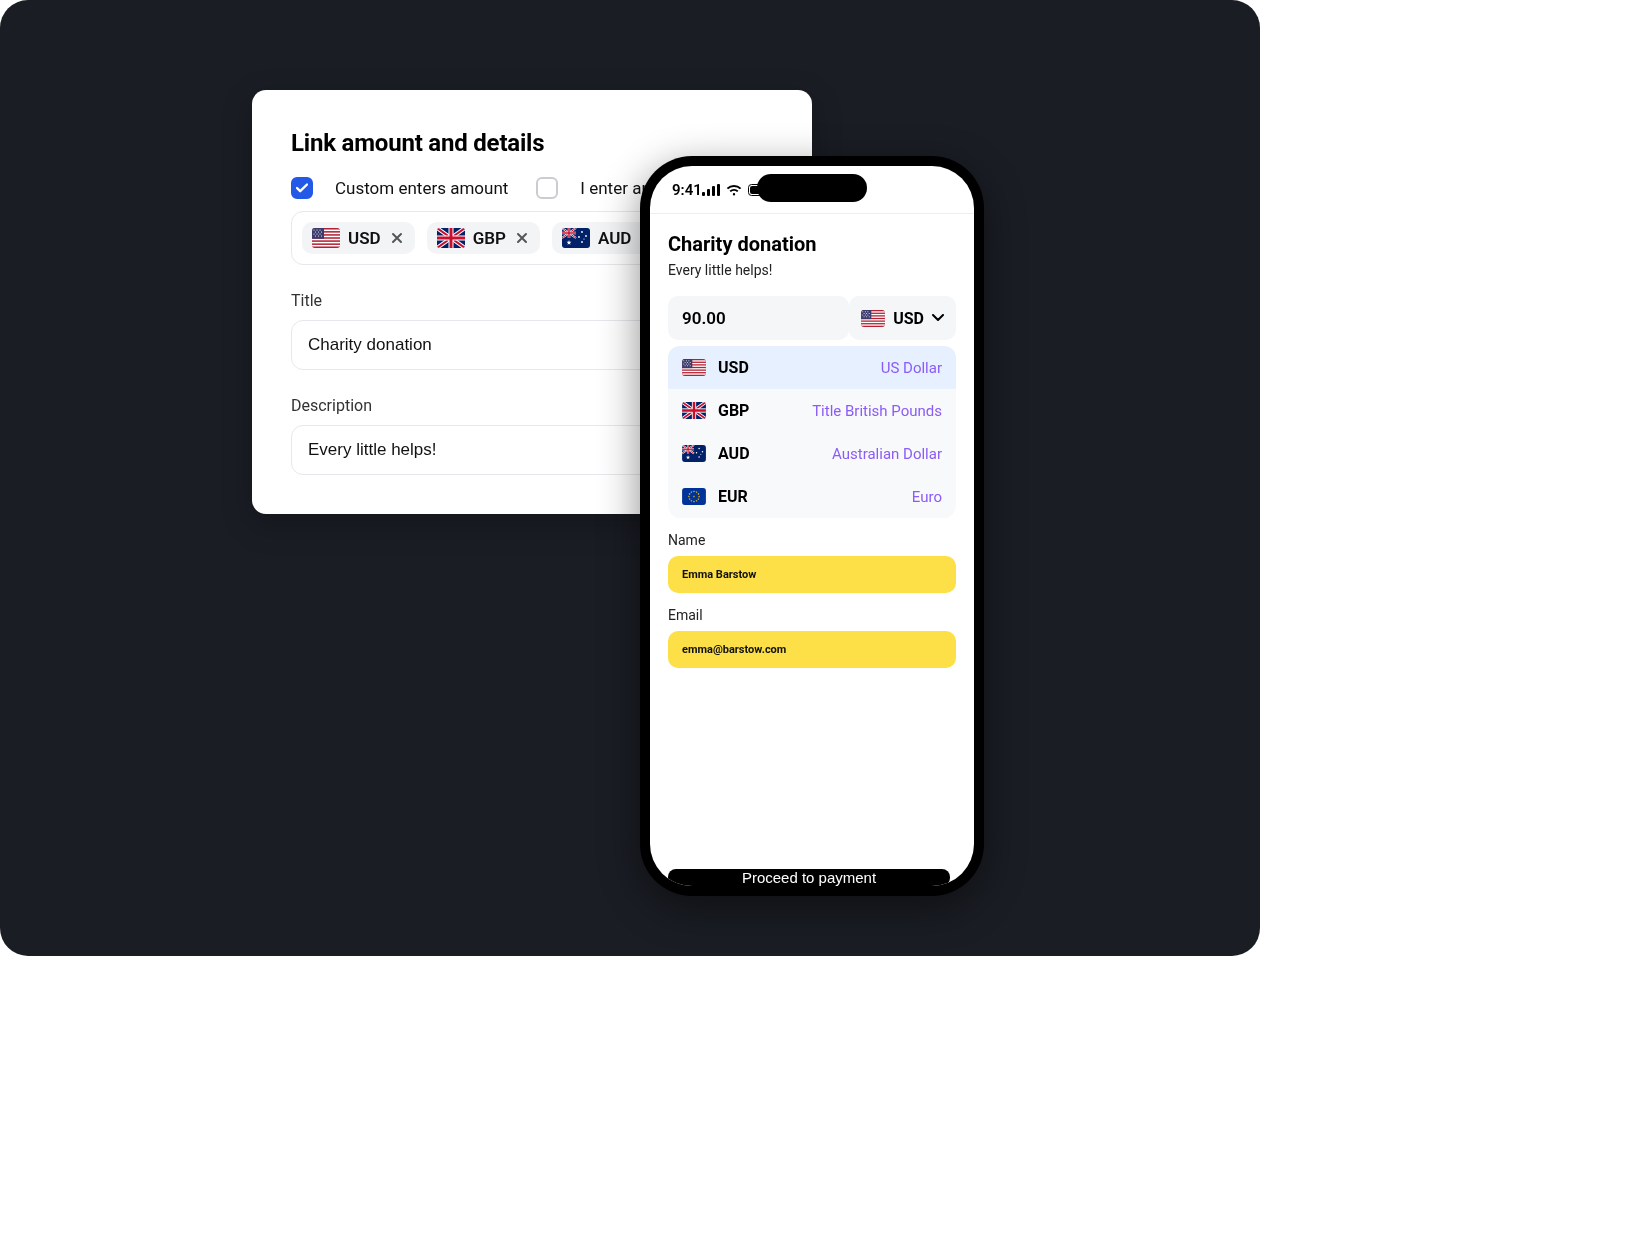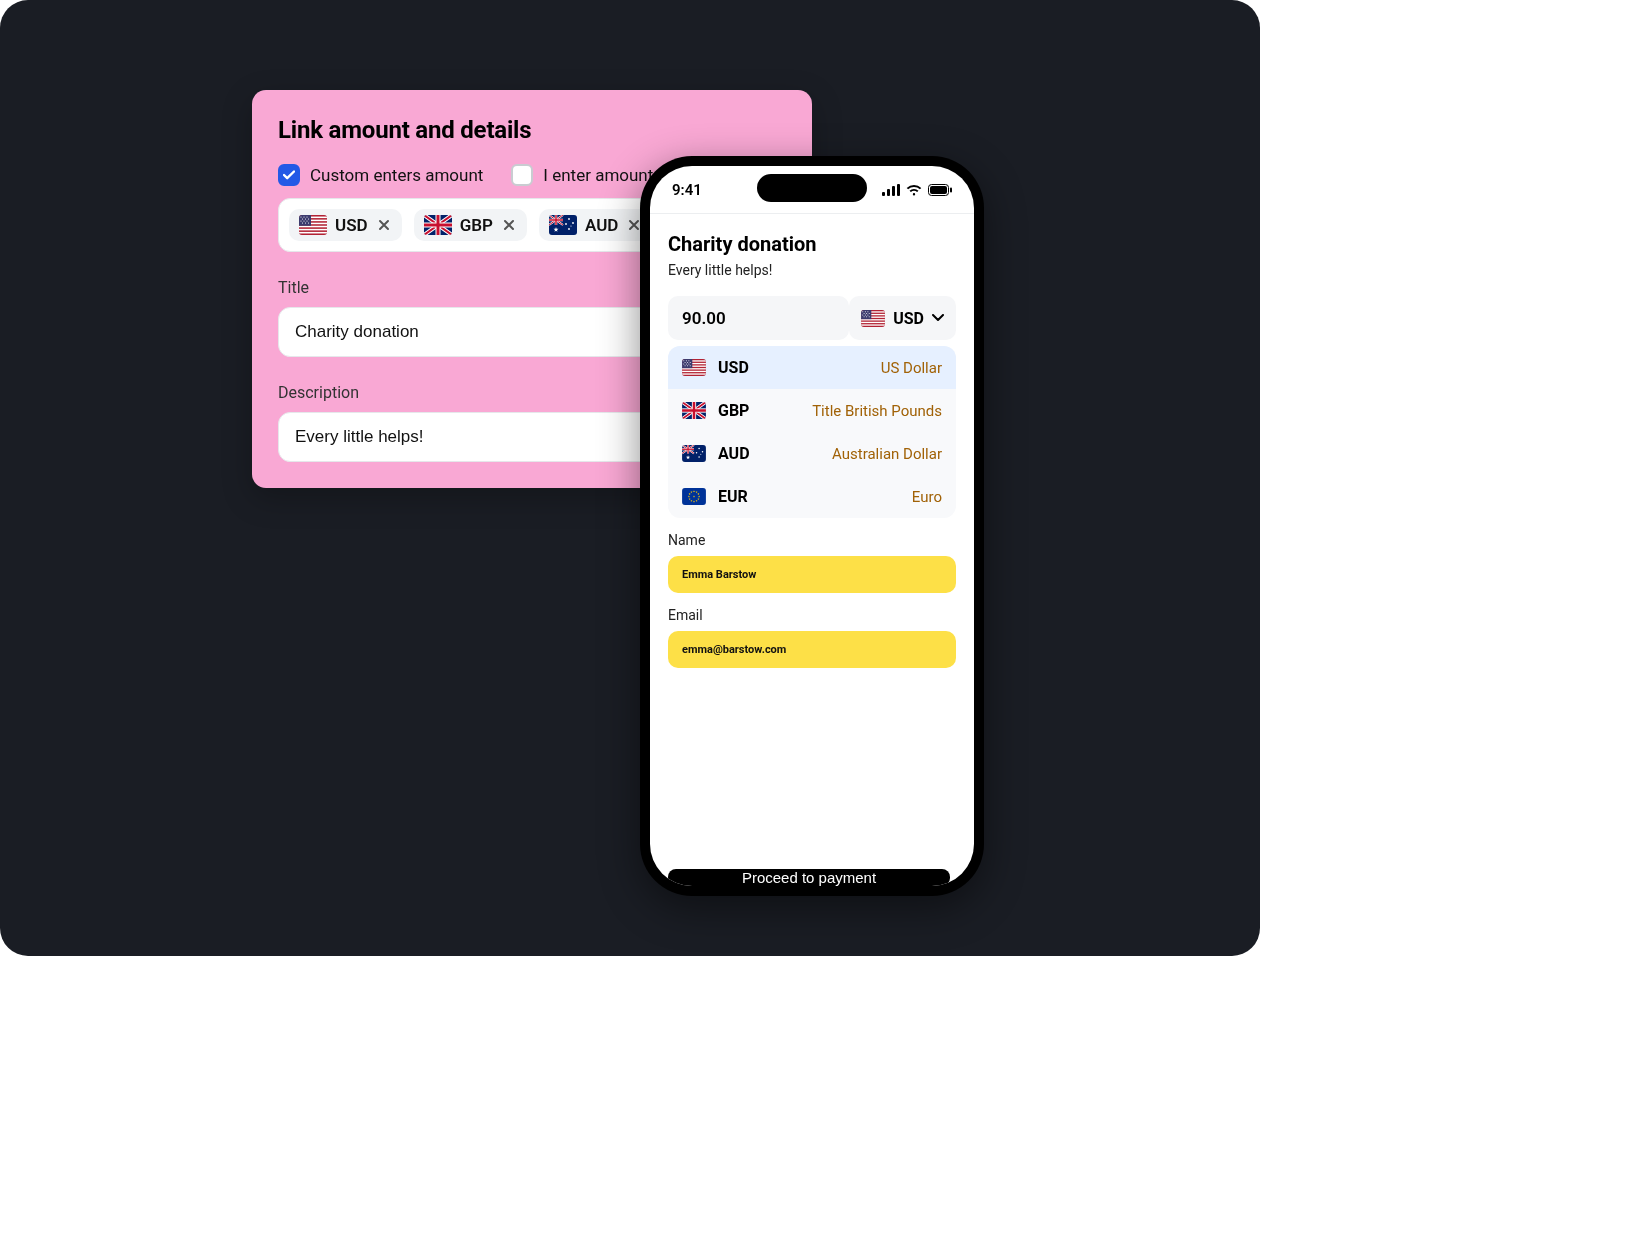--- a/index.html
+++ b/index.html
@@ -16,23 +16,23 @@
     position: relative;
     overflow: hidden;
   }
 
   
   .panel {
     position: absolute;
     left: 252px;
     top: 90px;
     width: 560px;
-    background: #f9a8d4;
+    background: #ffffff;
     border-radius: 14px;
-    padding: 26px;
+    padding: 39px;
     box-shadow: 0 10px 30px rgba(0,0,0,.25);
   }
   .panel h2 {
     font-size: 24px;
     font-weight: 700;
     letter-spacing: -0.2px;
     color: #000;
   }
   .panel .subtitle {
     margin-top: 10px;
@@ -41,21 +41,21 @@
   }
   .choices {
     display: flex;
     gap: 28px;
     margin-top: 20px;
     align-items: center;
   }
   .choice {
     display: flex;
     align-items: center;
-    gap: 10px;
+    gap: 22px;
     cursor: pointer;
   }
   .checkbox {
     width: 22px; height: 22px;
     border-radius: 6px;
     border: 2px solid #c9ccd1;
     display: flex; align-items: center; justify-content: center;
     flex: 0 0 auto;
     background: #fff;
   }
@@ -137,21 +137,21 @@
     position: absolute;
     top: 8px; left: 50%; transform: translateX(-50%);
     width: 110px; height: 28px;
     background: #000;
     border-radius: 16px;
   }
   .statusbar {
     height: 48px;
     display: flex;
     align-items: center;
-    justify-content: space-between;
+    justify-content: flex-start;
     padding: 4px 22px;
     font-size: 15px;
     font-weight: 600;
     border-bottom: 1px solid #eceef0;
   }
   .status-icons { display: flex; gap: 6px; align-items: center; }
 
   .content {
     padding: 18px 18px 12px 18px;
     flex: 1;
@@ -202,21 +202,21 @@
   .dd-item {
     display: flex;
     align-items: center;
     gap: 12px;
     padding: 12px 14px;
     font-size: 16px;
     cursor: pointer;
   }
   .dd-item.selected { background: #e6f0ff; }
   .dd-item .code { font-weight: 700; color: #000; width: 44px; }
-  .dd-item .name { margin-left: auto; color: #a16207; font-size: 15px; }
+  .dd-item .name { margin-left: auto; color: #8b5cf6; font-size: 15px; }
 
   .form-label {
     margin-top: 14px;
     font-size: 14px;
     color: #222;
   }
   .form-field {
     margin-top: 8px;
     background: #fde047;
     border-radius: 10px;

